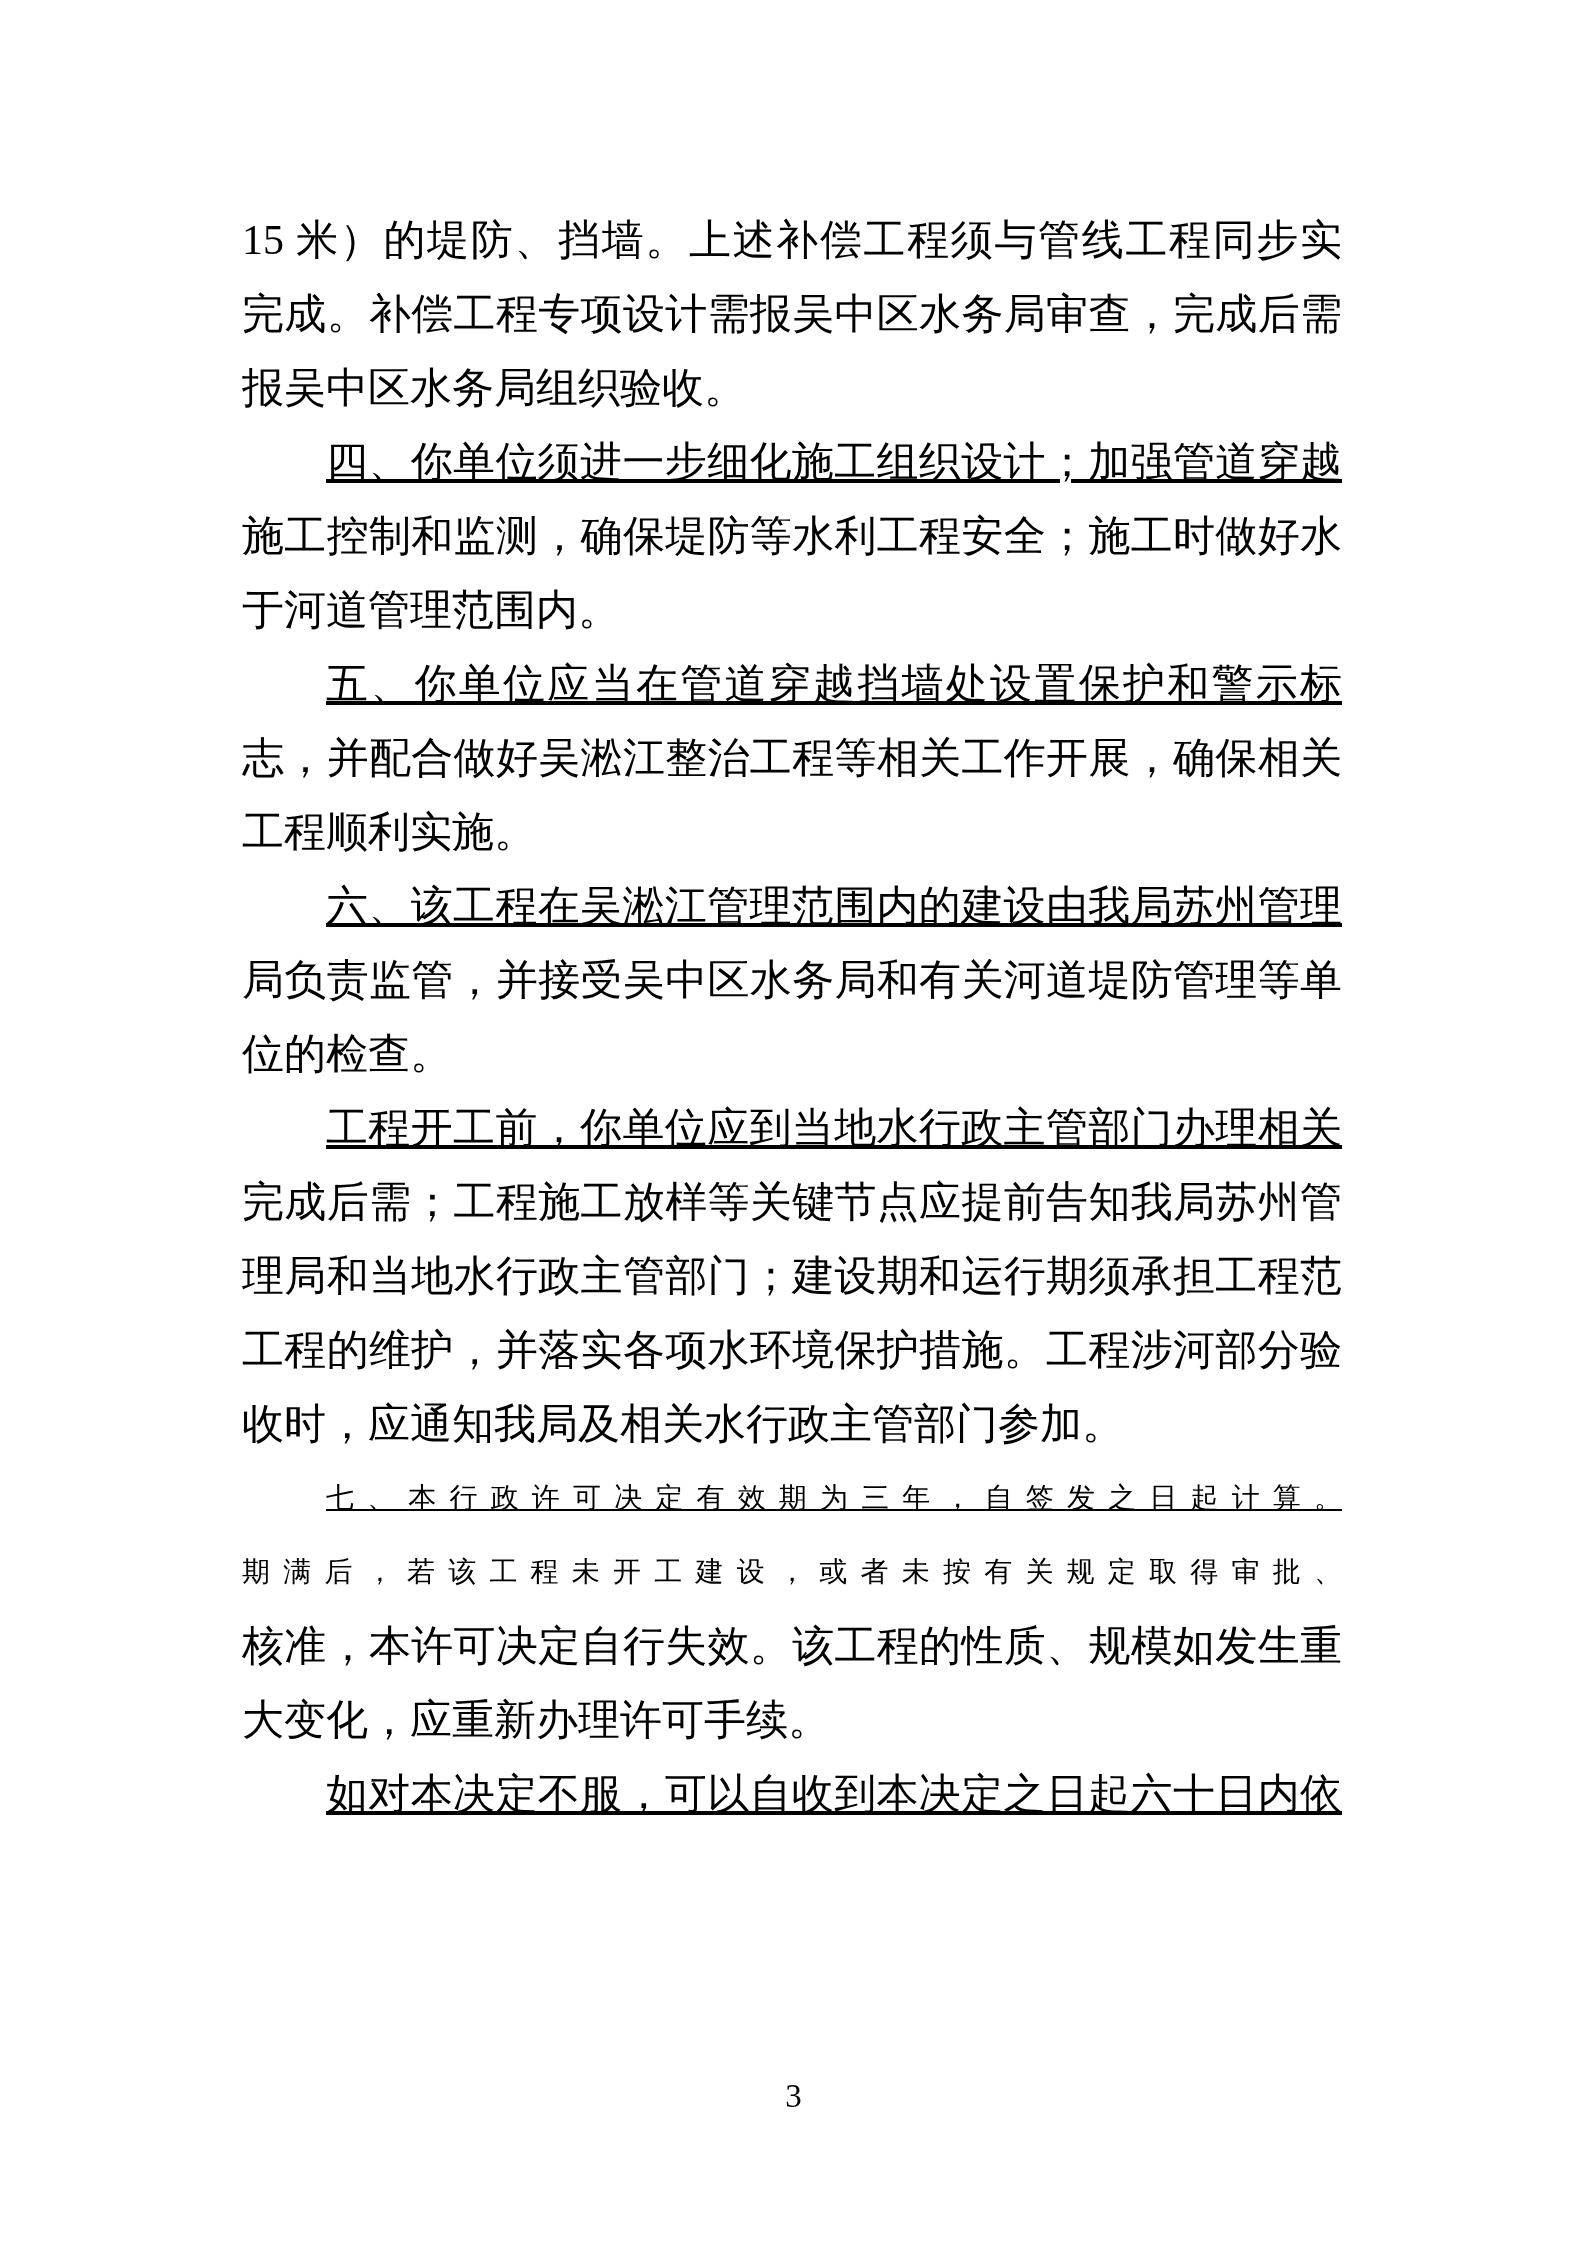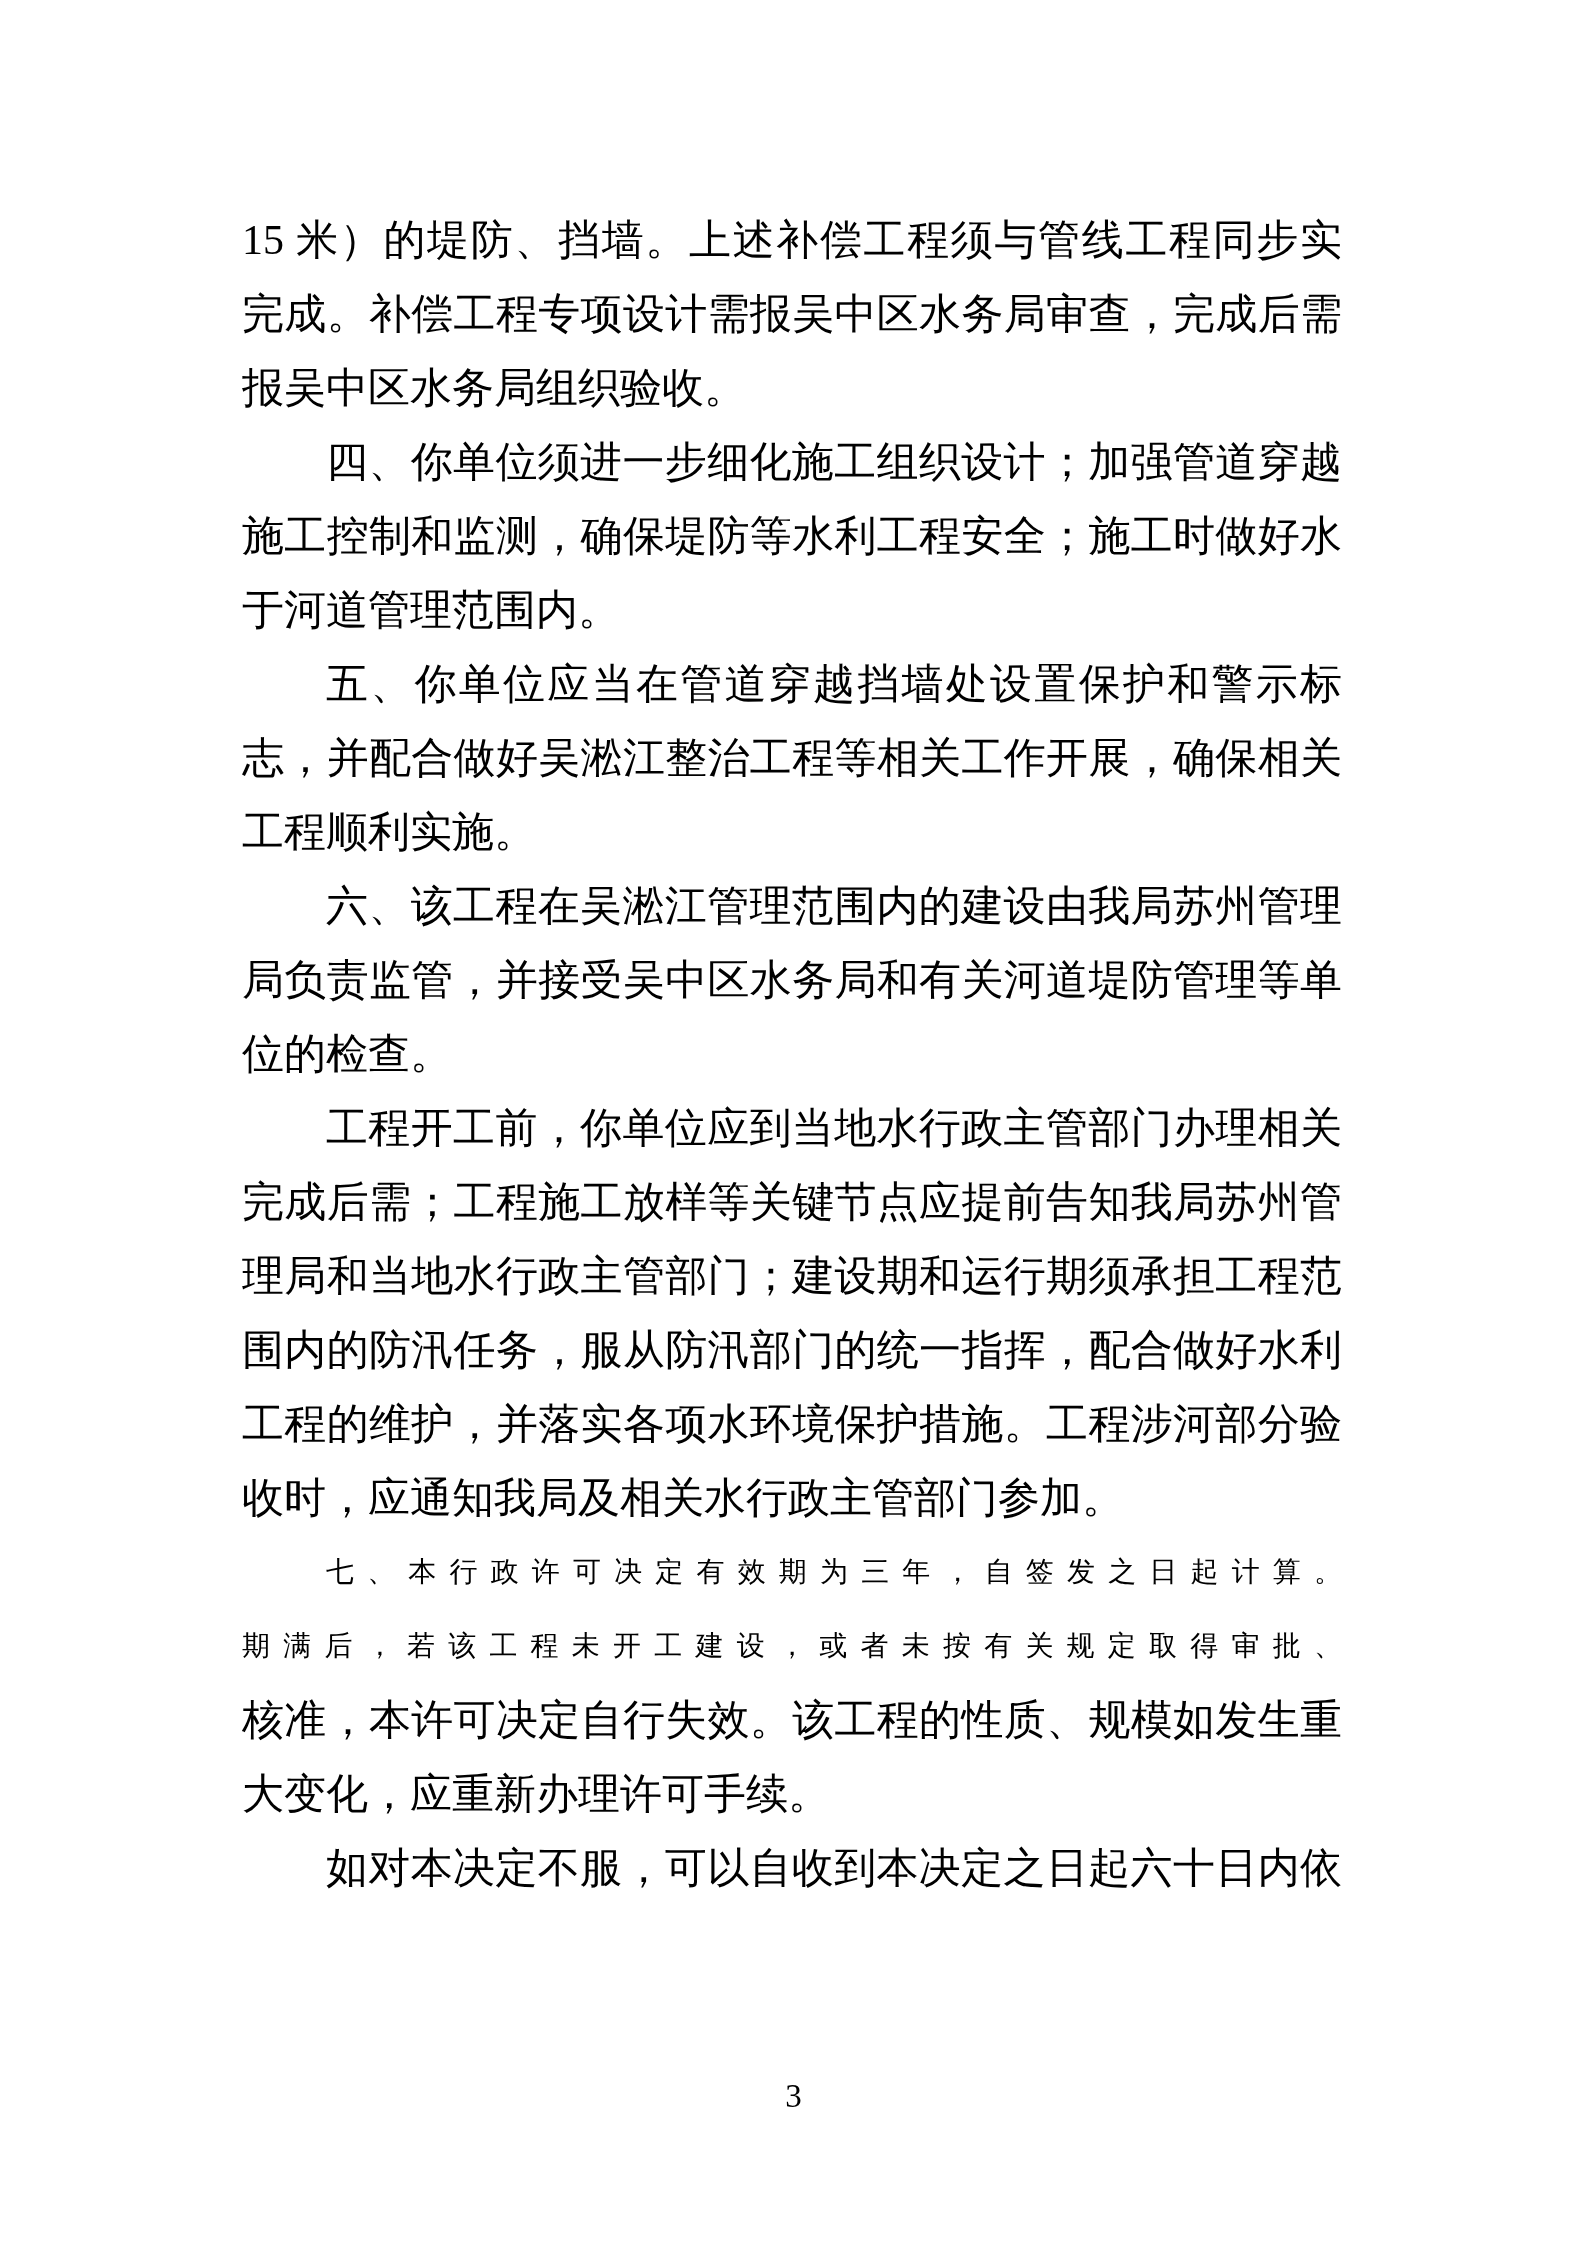--- a/index.html
+++ b/index.html
@@ -37,20 +37,21 @@
     overflow: hidden;
   }
   
   .line.short {
     text-align: right;
     text-align-last: left;
   }
   
   .line.indent {
     padding-left: 84px;
+    text-decoration: underline;
   }
   
   .line.tight {
     font-size: 28px;
   }
   .page-number {
     position: absolute;
     top: 2076px;
     left: 0;
     width: 100%;
@@ -88,21 +89,20 @@
     <div class="para">
       <div class="line indent">六、该工程在吴淞江管理范围内的建设由我局苏州管理</div>
       <div class="line">局负责监管，并接受吴中区水务局和有关河道堤防管理等单</div>
       <div class="line short">位的检查。</div>
     </div>
 
     <div class="para">
       <div class="line indent">工程开工前，你单位应到当地水行政主管部门办理相关</div>
       <div class="line">完成后需；工程施工放样等关键节点应提前告知我局苏州管</div>
       <div class="line">理局和当地水行政主管部门；建设期和运行期须承担工程范</div>
-      <div class="line">围内的防汛任务，服从防汛部门的统一指挥，配合做好水利</div>
       <div class="line">工程的维护，并落实各项水环境保护措施。工程涉河部分验</div>
       <div class="line short">收时，应通知我局及相关水行政主管部门参加。</div>
     </div>
 
     <div class="para">
       <div class="line indent tight">七、本行政许可决定有效期为三年，自签发之日起计算。</div>
       <div class="line tight">期满后，若该工程未开工建设，或者未按有关规定取得审批、</div>
       <div class="line">核准，本许可决定自行失效。该工程的性质、规模如发生重</div>
       <div class="line short">大变化，应重新办理许可手续。</div>
     </div>

